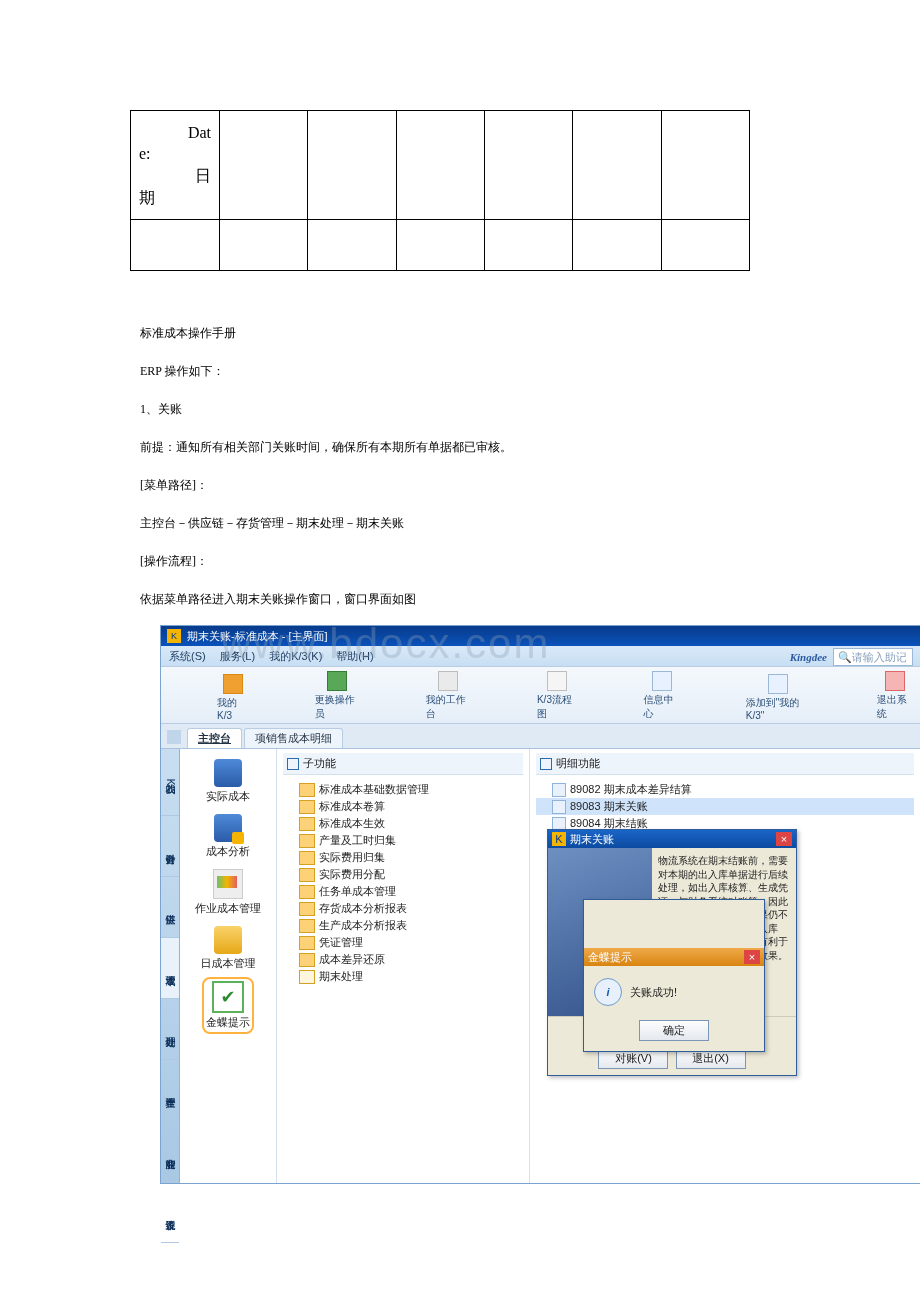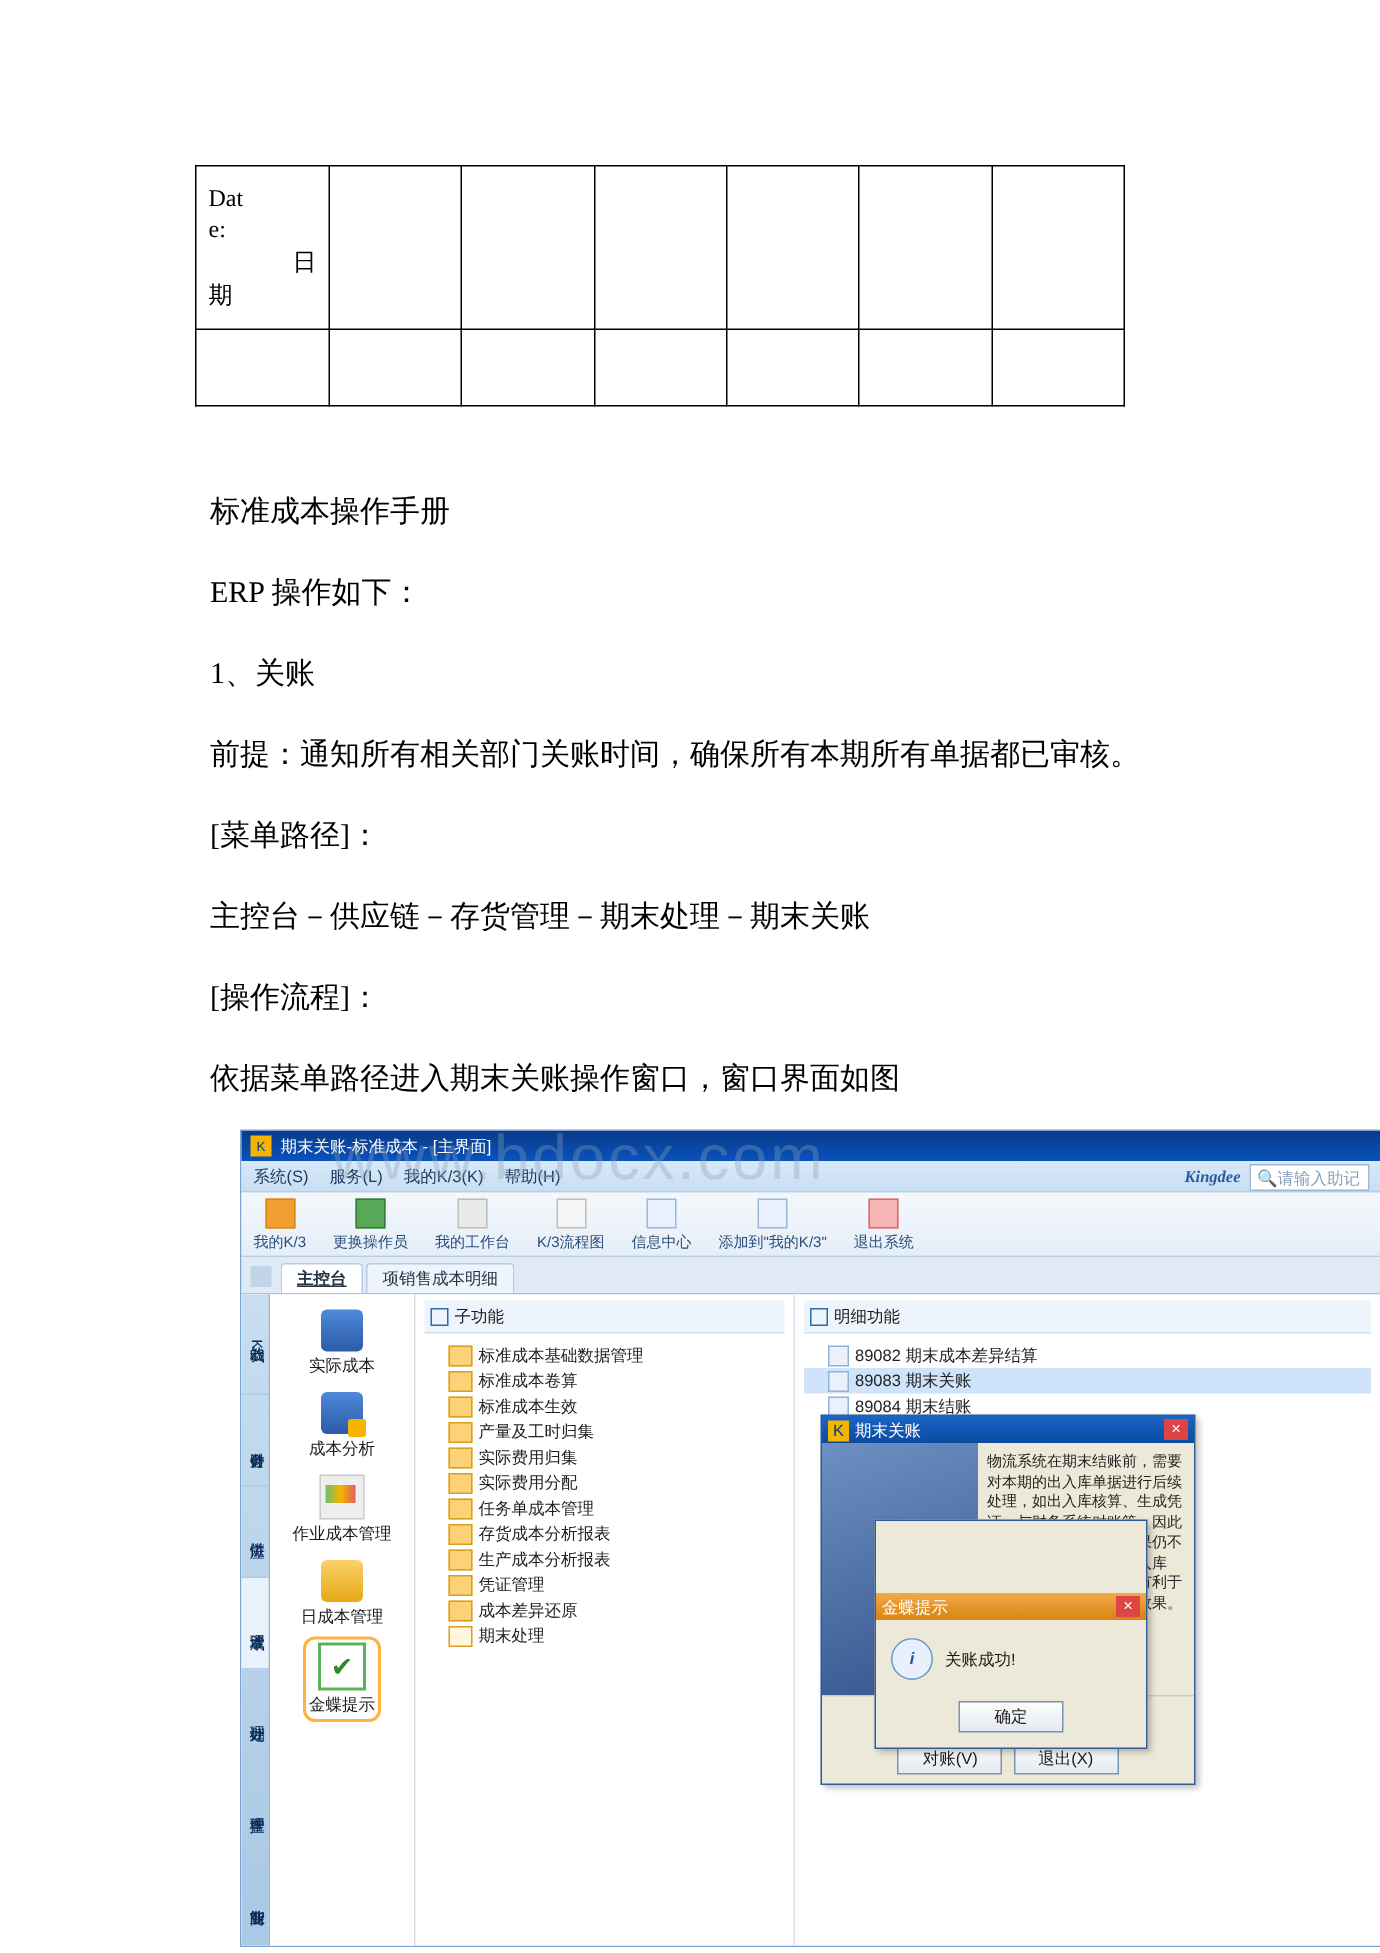--- a/index.html
+++ b/index.html
@@ -29,21 +29,21 @@
     font-family: "Times New Roman", "SimSun", serif;
     line-height: 1.35;
   }
   .doc-table td.first { width: 72px; text-align: justify; }
   .doc-table tr.row1 td { height: 96px; }
 
   
   .doc-text { margin-left: 100px; width: 680px; }
   .doc-text p {
     margin: 0 0 14px 0;
-    font-size: 20px;
+    font-size: 12px;
     line-height: 2.0;
     font-family: "SimSun", "Songti SC", serif;
   }
 
   
   .shot {
     margin: 10px 0 0 120px;
     width: 760px;
     position: relative;
     font-family: "Microsoft YaHei", Arial, sans-serif;
@@ -85,21 +85,21 @@
     display:flex; align-items:center; padding:0 4px; color:#8aa2bc;
   }
 
   .sh-toolbar {
     background: linear-gradient(#f4f8fc, #e5eef8);
     border-top: 1px solid #b8cde3;
     border-bottom: 1px solid #b8cde3;
     padding: 4px 8px 2px 8px;
   }
   .sh-toolbar .row { display:flex; gap:18px; align-items:flex-end; }
-  .tb-btn { display:flex; flex-direction:column; align-items:center; gap:2px; font-size:10px; color:#2b4e78; }
+  .tb-btn { display:flex; flex-direction:column; align-items:center; gap:2px; font-size:10px; color:#2b4e78;margin-left:48px; }
   .tb-btn .ticon { width:18px; height:18px; background:#f0a030; border:1px solid #d98810; }
   .tb-btn:nth-child(2) .ticon{ background:#58a858; border-color:#357c35; }
   .tb-btn:nth-child(3) .ticon{ background:#eaeaea; border-color:#bdbdbd; }
   .tb-btn:nth-child(4) .ticon{ background:#f5f5f5; border-color:#bdbdbd; }
   .tb-btn:nth-child(5) .ticon{ background:#e7f1ff; border-color:#9bb8d6; }
   .tb-btn:nth-child(6) .ticon{ background:#e7f1ff; border-color:#9bb8d6; }
   .tb-btn:nth-child(7) .ticon{ background:#f5b5b5; border-color:#d66; }
 
   .sh-tabs {
     background: #dfeaf5;
@@ -238,21 +238,21 @@
 </style>
 </head>
 <body>
 
 <div class="page">
 
   <table class="doc-table">
     <tbody>
         <tr class="row1">
       <td class="first">
-        <span style="display:block;text-align:left;">Dat</span>
+        <span style="display:block;text-align:right;">Dat</span>
         <span style="display:block;text-align:left;">e:</span>
         <span style="display:block;text-align:right;">日</span>
         <span style="display:block;text-align:left;">期</span>
       </td>
       <td></td>
       <td></td>
       <td></td>
       <td></td>
       <td></td>
       <td></td>

